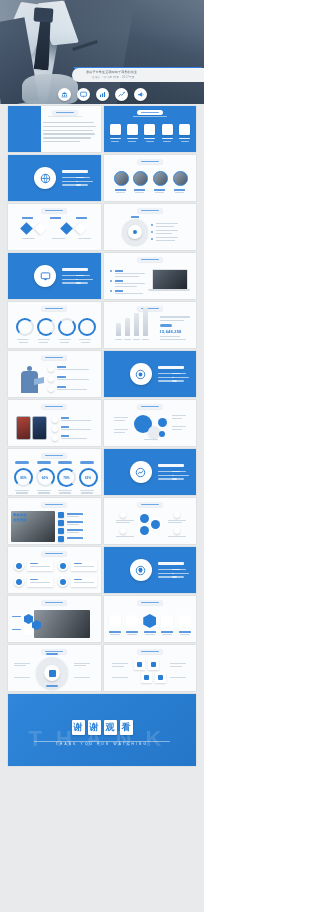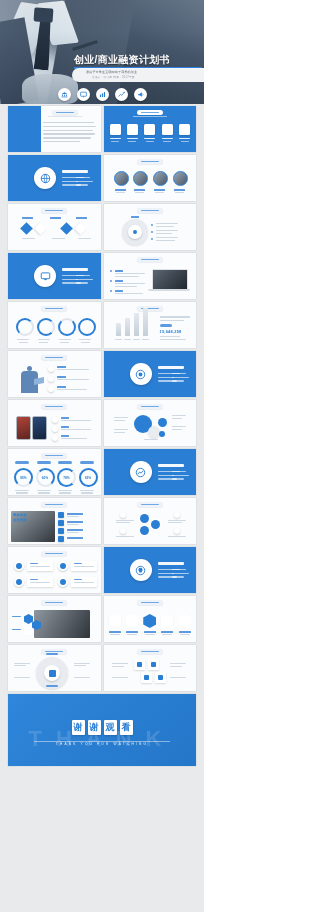--- a/index.html
+++ b/index.html
@@ -128,23 +128,20 @@
       <div class="tie"></div>
       <div class="tie-knot"></div>
       <div class="lapel-l"></div>
       <div class="pocket"></div>
       <div class="hand"></div>
       <div class="hero-vign"></div>
     </div>
 
     <div class="title-rule"></div>
     <div class="sub-pill"></div>
-    <div class="title-wrap">
-      <div class="title-cn">创业/商业融资计划书</div>
-    </div>
     <div class="sub-1">适用于大学生互联网电子商务的创业</div>
     <div class="sub-2">汇报人：设计师      时间：2017年度</div>
 
     <div class="badges">
       <div class="badge">
         <span>
           <svg width="7" height="7" viewBox="0 0 12 12">
               <path d="M1 5h10L6 2 1 5z" fill="#2a7fd4"></path>
               <rect x="2" y="6" width="1.4" height="3.2" fill="#2a7fd4"></rect>
               <rect x="5.3" y="6" width="1.4" height="3.2" fill="#2a7fd4"></rect>

